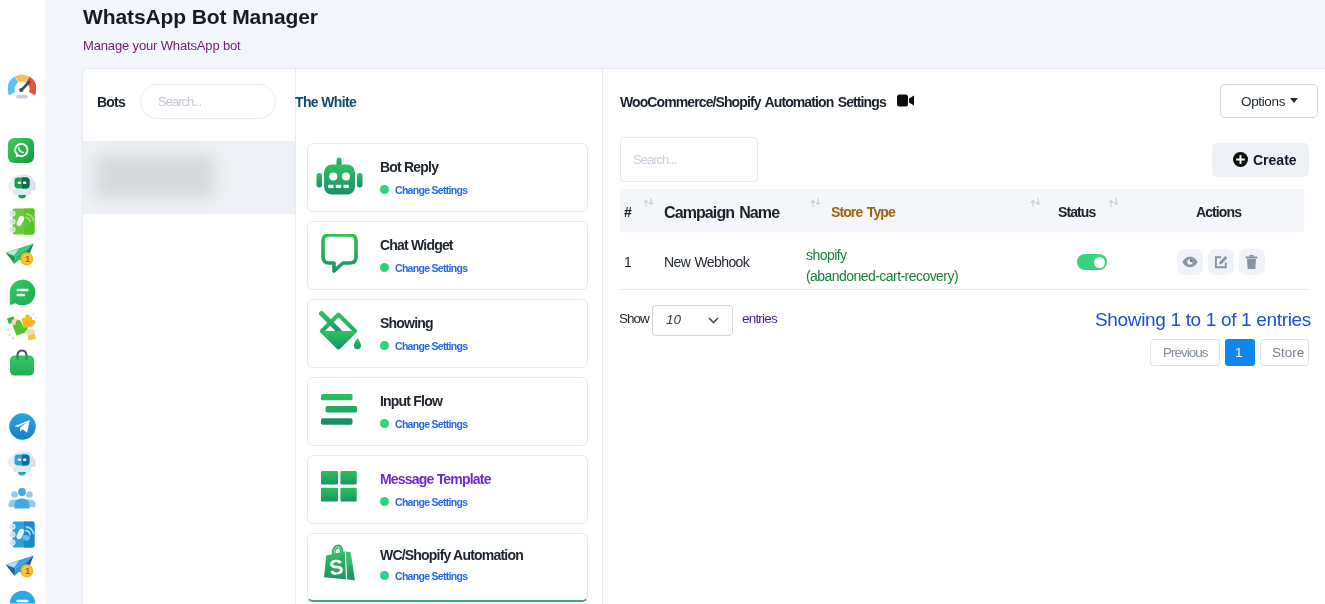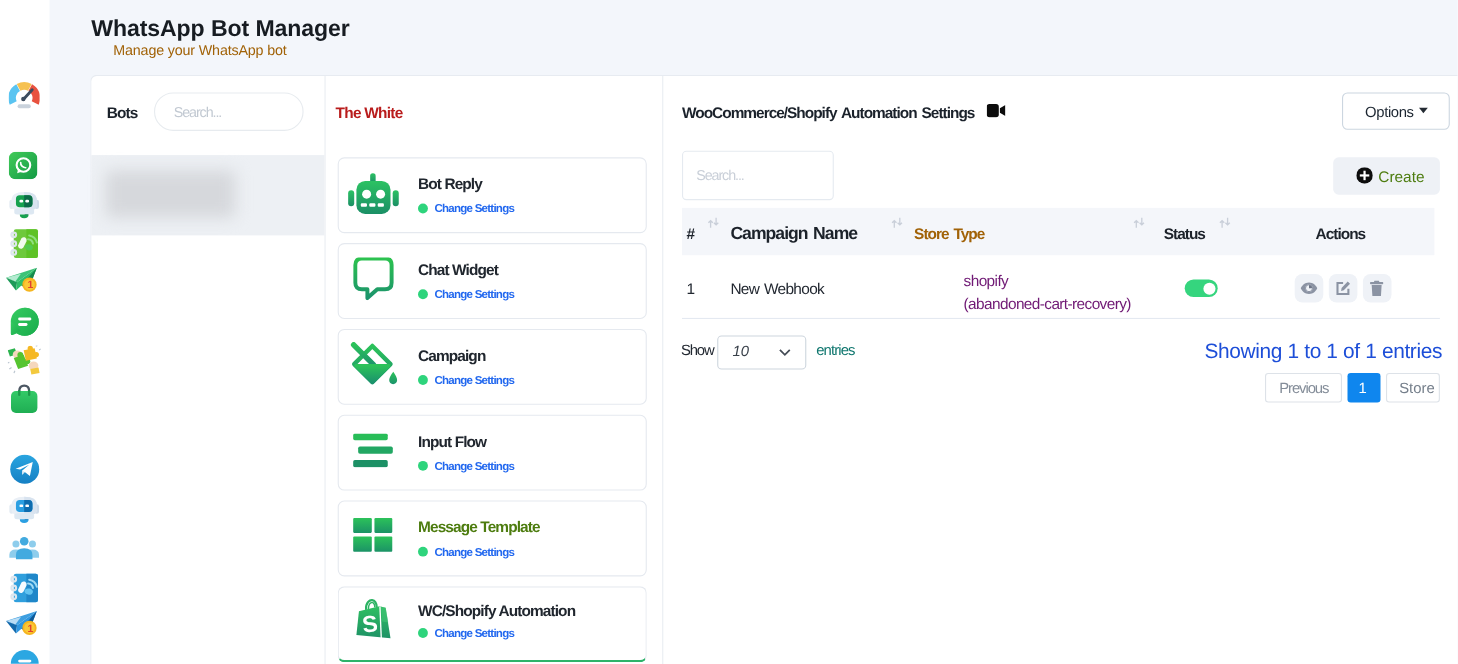--- a/index.html
+++ b/index.html
@@ -158,47 +158,47 @@
 <path d="M28.5 0.5 L14.5 16.5 L21 20 Z" fill="#105a96"></path>
 <circle cx="21.8" cy="15.8" r="6.5" fill="#f5b51f"></circle>
 <circle cx="21.8" cy="15.8" r="4.8" fill="#fbc837"></circle>
 <text x="20.1" y="19.1" font-size="9.5" font-weight="bold" fill="#e2432f" font-family="Liberation Sans,sans-serif">1</text>
 </svg>
 <svg class="abs" style="left:9px;top:590px;" width="27" height="14" viewBox="0 0 27 14">
 <path d="M0.8 13.5 A12.7 12.7 0 0 1 26.2 13.5 Z" fill="#2ba7e2"></path>
 <rect x="7.5" y="9.7" width="12" height="2.6" rx="1.3" fill="#fff"></rect>
 </svg>
 
-<div class="abs" style="left:83px;top:5px;font-size:21px;font-weight:bold;color:#171c22;letter-spacing:-0.1px;margin-top:10px;">WhatsApp Bot Manager</div>
-<div class="abs" style="left:83px;top:38px;font-size:13px;color:#a16207;letter-spacing:-0.15px;margin-left:20px;">Manage your WhatsApp bot</div>
+<div class="abs" style="left:83px;top:5px;font-size:21px;font-weight:bold;color:#171c22;letter-spacing:-0.1px;">WhatsApp Bot Manager</div>
+<div class="abs" style="left:83px;top:38px;font-size:13px;color:#701a75;letter-spacing:-0.15px;">Manage your WhatsApp bot</div>
 
 <div class="abs" style="left:82px;top:68px;width:1250px;height:545px;background:#fff;border:1px solid #e7ebf1;border-right:none;border-bottom:none;border-radius:6px 0 0 0;"></div>
 
 <div class="abs" style="left:295px;top:69px;width:1px;height:535px;background:#e9edf2;"></div>
 <div class="abs" style="left:602px;top:69px;width:1px;height:535px;background:#e9edf2;"></div>
 
 <div class="abs bold" style="left:97px;top:94px;font-size:14px;color:#1b222b;letter-spacing:-0.8px;">Bots</div>
 <div class="abs" style="left:140px;top:84px;width:136px;height:35px;border:1px solid #e7ebef;border-radius:18px;background:#fff;"></div>
 <div class="abs" style="left:158px;top:94px;font-size:13px;color:#c2c9d2;letter-spacing:-1px;">Search...</div>
 <div class="abs" style="left:83px;top:141px;width:212px;height:73px;background:#edf0f4;"></div>
 <div class="abs" style="left:96px;top:155px;width:118px;height:43px;background:#d6d8dc;border-radius:5px;filter:blur(7px);"></div>
 
-<div class="abs bold" style="left:305px;top:94px;font-size:14px;color:#b91c1c;letter-spacing:-0.65px;">The White</div>
+<div class="abs bold" style="left:295px;top:94px;font-size:14px;color:#0c4a6e;letter-spacing:-0.65px;">The White</div>
 <div class="abs" style="left:307px;top:143px;width:281px;height:69px;border:1px solid #e5e9ef;border-radius:6px;background:#fff;"></div>
 <div class="abs" style="left:307px;top:221px;width:281px;height:69px;border:1px solid #e5e9ef;border-radius:6px;background:#fff;"></div>
 <div class="abs" style="left:307px;top:299px;width:281px;height:69px;border:1px solid #e5e9ef;border-radius:6px;background:#fff;"></div>
 <div class="abs" style="left:307px;top:377px;width:281px;height:69px;border:1px solid #e5e9ef;border-radius:6px;background:#fff;"></div>
 <div class="abs" style="left:307px;top:455px;width:281px;height:69px;border:1px solid #e5e9ef;border-radius:6px;background:#fff;"></div>
 <div class="abs" style="left:307px;top:533px;width:281px;height:69px;border:1px solid #e5e9ef;border-bottom:2px solid #2db36a;border-radius:6px;background:#fff;"></div>
 
 <div class="abs bold" style="left:380px;top:159px;font-size:14px;color:#20262e;letter-spacing:-0.8px;">Bot Reply</div>
 <div class="abs bold" style="left:380px;top:237px;font-size:14px;color:#20262e;letter-spacing:-0.8px;">Chat Widget</div>
-<div class="abs bold" style="left:380px;top:315px;font-size:14px;color:#20262e;letter-spacing:-0.8px;">Campaign</div>
+<div class="abs bold" style="left:380px;top:315px;font-size:14px;color:#20262e;letter-spacing:-0.8px;">Showing</div>
 <div class="abs bold" style="left:380px;top:393px;font-size:14px;color:#20262e;letter-spacing:-0.8px;">Input Flow</div>
-<div class="abs bold" style="left:380px;top:471px;font-size:14px;color:#4d7c0f;letter-spacing:-0.8px;">Message Template</div>
+<div class="abs bold" style="left:380px;top:471px;font-size:14px;color:#6d28d9;letter-spacing:-0.8px;">Message Template</div>
 <div class="abs bold" style="left:380px;top:547px;font-size:14px;color:#20262e;letter-spacing:-0.8px;">WC/Shopify Automation</div>
 
 <div class="abs" style="left:380px;top:185px;width:9px;height:9px;border-radius:50%;background:#2ed47c;"></div>
 <div class="abs bold" style="left:395px;top:184px;font-size:10.5px;color:#2268ef;letter-spacing:-0.7px;">Change Settings</div>
 <div class="abs" style="left:380px;top:263px;width:9px;height:9px;border-radius:50%;background:#2ed47c;"></div>
 <div class="abs bold" style="left:395px;top:262px;font-size:10.5px;color:#2268ef;letter-spacing:-0.7px;">Change Settings</div>
 <div class="abs" style="left:380px;top:341px;width:9px;height:9px;border-radius:50%;background:#2ed47c;"></div>
 <div class="abs bold" style="left:395px;top:340px;font-size:10.5px;color:#2268ef;letter-spacing:-0.7px;">Change Settings</div>
 <div class="abs" style="left:380px;top:419px;width:9px;height:9px;border-radius:50%;background:#2ed47c;"></div>
 <div class="abs bold" style="left:395px;top:418px;font-size:10.5px;color:#2268ef;letter-spacing:-0.7px;">Change Settings</div>
@@ -296,21 +296,21 @@
 
 <div class="abs" style="left:620px;top:137px;width:138px;height:45px;border:1px solid #e5eaf0;border-radius:4px;background:#fff;"></div>
 <div class="abs" style="left:633px;top:152px;font-size:13px;color:#c9cfd8;letter-spacing:-1px;">Search...</div>
 
 <div class="abs" style="left:1212px;top:143px;width:97px;height:34px;background:#eef1f6;border-radius:5px;"></div>
 <svg class="abs" style="left:1233px;top:152px;" width="15" height="15" viewBox="0 0 15 15">
     <circle cx="7.5" cy="7.5" r="7.5" fill="#0d0d0d"></circle>
     <rect x="6.5" y="3.2" width="2" height="8.6" fill="#fff"></rect>
     <rect x="3.2" y="6.5" width="8.6" height="2" fill="#fff"></rect>
   </svg>
-<div class="abs" style="left:1253px;top:152px;font-size:14px;color:#4d7c0f;">Create</div>
+<div class="abs" style="left:1253px;top:152px;font-size:14px;color:#0f172a;font-weight:bold;">Create</div>
 
 <div class="abs" style="left:620px;top:189px;width:684px;height:43px;background:#f4f6fa;"></div>
 <div class="abs bold" style="left:624px;top:204px;font-size:14px;color:#1c222a;letter-spacing:-0.9px;">#</div>
 <div class="abs bold" style="left:664px;top:204px;font-size:16px;color:#1c222a;letter-spacing:-0.9px;word-spacing:1.5px;">Campaign Name</div>
 <div class="abs bold" style="left:831px;top:204px;font-size:14px;color:#a16207;letter-spacing:-0.9px;word-spacing:1.5px;">Store Type</div>
 <div class="abs bold" style="left:1058px;top:204px;font-size:14px;color:#1c222a;letter-spacing:-0.9px;">Status</div>
 <div class="abs bold" style="left:1196px;top:204px;font-size:14px;color:#1c222a;letter-spacing:-0.9px;">Actions</div>
 <svg class="abs" style="left:643px;top:197px;" width="11" height="11" viewBox="0 0 11 11">
     <path d="M3 4 L3 10 M1 5.5 L3 3.6 L5 5.5" fill="none" stroke="#c9cfd9" stroke-width="1.2"></path>
     <path d="M8 1 L8 7 M6 5.5 L8 7.4 L10 5.5" fill="none" stroke="#c9cfd9" stroke-width="1.2"></path>
@@ -324,21 +324,21 @@
     <path d="M8 1 L8 7 M6 5.5 L8 7.4 L10 5.5" fill="none" stroke="#c9cfd9" stroke-width="1.2"></path>
   </svg>
 <svg class="abs" style="left:1108px;top:197px;" width="11" height="11" viewBox="0 0 11 11">
     <path d="M3 4 L3 10 M1 5.5 L3 3.6 L5 5.5" fill="none" stroke="#c9cfd9" stroke-width="1.2"></path>
     <path d="M8 1 L8 7 M6 5.5 L8 7.4 L10 5.5" fill="none" stroke="#c9cfd9" stroke-width="1.2"></path>
   </svg>
 
 <div class="abs" style="left:620px;top:289px;width:689px;height:1px;background:#e4e9f1;"></div>
 <div class="abs" style="left:624px;top:254px;font-size:14px;color:#222831;">1</div>
 <div class="abs" style="left:664px;top:254px;font-size:14px;color:#222831;letter-spacing:-0.6px;word-spacing:1px;">New Webhook</div>
-<div class="abs" style="left:876px;top:245px;font-size:14px;color:#701a75;line-height:21px;letter-spacing:-0.55px;white-space:nowrap;">shopify<br>(abandoned-cart-recovery)</div>
+<div class="abs" style="left:806px;top:245px;font-size:14px;color:#15803d;line-height:21px;letter-spacing:-0.55px;white-space:nowrap;">shopify<br>(abandoned-cart-recovery)</div>
 
 <div class="abs" style="left:1077px;top:254px;width:30px;height:16px;border-radius:8px;background:#35d57e;"></div>
 <div class="abs" style="left:1094px;top:256.5px;width:11px;height:11px;border-radius:50%;background:#fff;"></div>
 
 <div class="abs" style="left:1177px;top:249px;width:26px;height:26px;border-radius:7px;background:#eff2f7;"></div>
 <svg class="abs" style="left:1182px;top:256px;" width="16" height="12" viewBox="0 0 16 12">
     <path d="M8 0.8 C4.2 0.8 1.6 3.5 0.5 6 C1.6 8.5 4.2 11.2 8 11.2 C11.8 11.2 14.4 8.5 15.5 6 C14.4 3.5 11.8 0.8 8 0.8 Z" fill="#8b93a3"></path>
     <circle cx="8" cy="6" r="3.3" fill="#eff2f7"></circle>
     <path d="M8 2.9 A3.1 3.1 0 0 1 11.1 6 L8 6 Z" fill="#6e7687"></path>
     <circle cx="8" cy="6" r="3.2" fill="none" stroke="#8b93a3" stroke-width="0.9"></circle>
@@ -354,21 +354,21 @@
     <rect x="0.5" y="1.4" width="12" height="2" rx="0.6" fill="#8b93a3"></rect>
     <rect x="4.2" y="0" width="4.6" height="1.8" rx="0.6" fill="#8b93a3"></rect>
   </svg>
 
 <div class="abs" style="left:619px;top:311px;font-size:13.5px;color:#222831;letter-spacing:-1px;">Show</div>
 <div class="abs" style="left:652px;top:305px;width:81px;height:31px;border:1px solid #ced6de;border-radius:4px;background:#fff;"></div>
 <div class="abs" style="left:666px;top:312px;font-size:13.5px;color:#39404a;font-style:italic;">10</div>
 <svg class="abs" style="left:708px;top:317px;" width="11" height="7" viewBox="0 0 11 7">
     <path d="M1 1 L5.5 5.6 L10 1" fill="none" stroke="#454c56" stroke-width="1.6"></path>
   </svg>
-<div class="abs" style="left:742px;top:311px;font-size:13.5px;color:#0f766e;letter-spacing:-0.8px;">entries</div>
+<div class="abs" style="left:742px;top:311px;font-size:13.5px;color:#4c1d95;letter-spacing:-0.8px;">entries</div>
 
 <div class="abs" style="right:14px;top:309px;font-size:19px;color:#1d4ed8;letter-spacing:-0.33px;white-space:nowrap;">Showing 1 to 1 of 1 entries</div>
 
 <div class="abs" style="left:1150px;top:339px;width:70px;height:27px;border:1px solid #dde2e8;border-radius:3px;background:#fff;"></div>
 <div class="abs" style="left:1163px;top:345px;font-size:13.5px;color:#848d99;letter-spacing:-1px;">Previous</div>
 <div class="abs" style="left:1224.5px;top:339px;width:30px;height:27px;border-radius:3px;background:#0f86ee;"></div>
 <div class="abs" style="left:1235px;top:345px;font-size:13.5px;color:#fff;">1</div>
 <div class="abs" style="left:1259.5px;top:339px;width:49px;height:27px;border:1px solid #dde2e8;border-radius:3px;background:#fff;"></div>
 <div class="abs" style="left:1272px;top:345px;font-size:13.5px;color:#747e8a;">Store</div>
 

